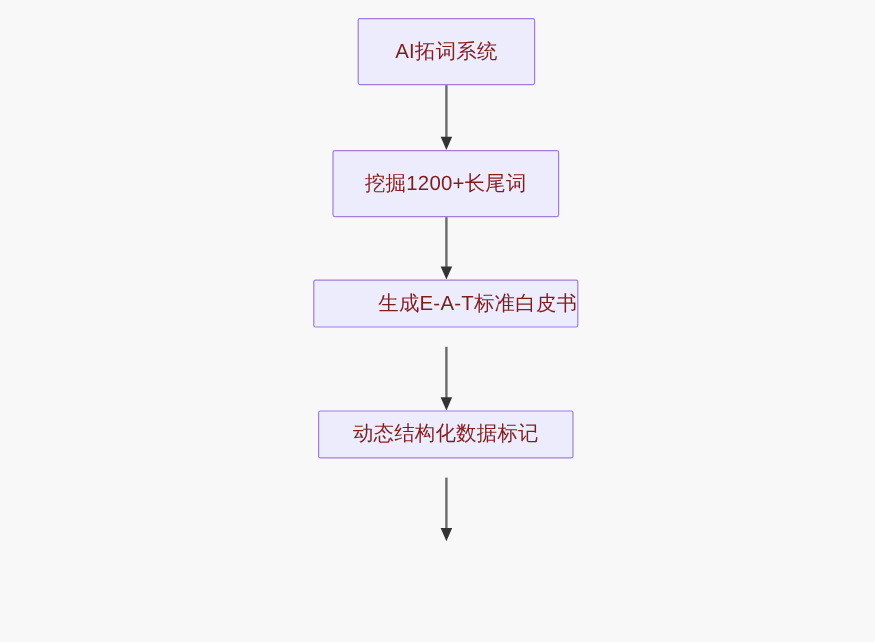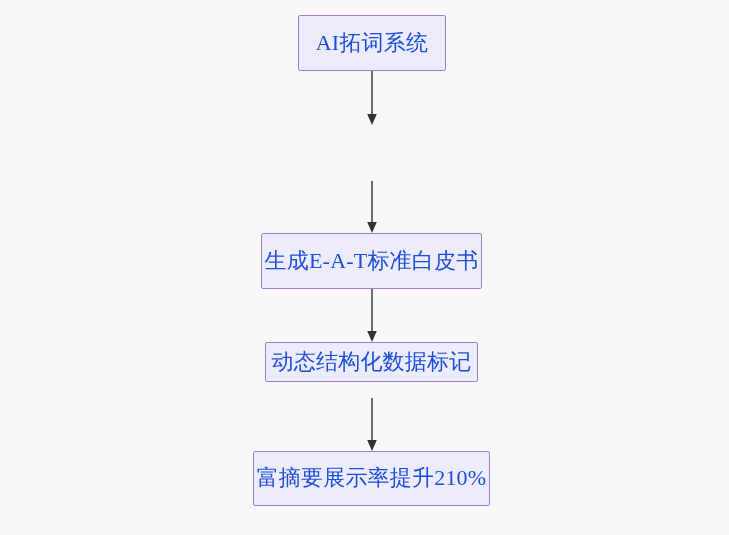--- a/index.html
+++ b/index.html
@@ -25,42 +25,41 @@
     box-sizing: border-box;
     background: #ececfd;
     border: 1.4px solid #a07ddc;
     border-radius: 2px;
     display: flex;
     align-items: center;
     justify-content: center;
   }
 
   .node-label {
-    font-size: 22px;
+    font-size: 17px;
     line-height: 1.2;
-    color: #1d4ed8;
+    color: #7f1d1d;
     white-space: nowrap;
     letter-spacing: 0.2px;
-    font-family: Liberation Serif, serif;
   }
 
   .edge {
     position: absolute;
     width: 14px;
     overflow: visible;
   }
   .edge svg {
     display: block;
     overflow: visible;
   }
 
   
   #node-0 { left: 298px; top: 15px;  width: 148px; height: 56px; }
   #node-1 { left: 277px; top: 125px; width: 189px; height: 56px; }
-  #node-2 { left: 261px; top: 233px; width: 221px; height: 56px; }
+  #node-2 { left: 261px; top: 233px; width: 221px; height: 40px; justify-content: flex-end; }
   #node-3 { left: 265px; top: 342px; width: 213px; height: 40px; }
   #node-4 { left: 253px; top: 451px; width: 237px; height: 55px; }
 
   #edge-0 { left: 365px; top: 71px;  height: 54px; }
   #edge-1 { left: 365px; top: 181px; height: 52px; }
   #edge-2 { left: 365px; top: 289px; height: 53px; }
   #edge-3 { left: 365px; top: 398px; height: 53px; }
 </style>
 </head>
 <body>
@@ -71,20 +70,23 @@
     <span class="node-label">AI拓词系统</span>
   </div>
 
   <div class="edge" id="edge-0">
     <svg width="14" height="54" viewBox="0 0 14 54" aria-hidden="true">
       <line x1="7" y1="0" x2="7" y2="45" stroke="#6b6b6b" stroke-width="2"></line>
       <polygon points="7,54 2.2,43 11.8,43" fill="#333333"></polygon>
     </svg>
   </div>
 
+  <div class="node" id="node-1">
+    <span class="node-label">挖掘1200+长尾词</span>
+  </div>
 
   <div class="edge" id="edge-1">
     <svg width="14" height="52" viewBox="0 0 14 52" aria-hidden="true">
       <line x1="7" y1="0" x2="7" y2="43" stroke="#6b6b6b" stroke-width="2"></line>
       <polygon points="7,52 2.2,41 11.8,41" fill="#333333"></polygon>
     </svg>
   </div>
 
   <div class="node" id="node-2">
     <span class="node-label">生成E-A-T标准白皮书</span>
@@ -101,17 +103,14 @@
     <span class="node-label">动态结构化数据标记</span>
   </div>
 
   <div class="edge" id="edge-3">
     <svg width="14" height="53" viewBox="0 0 14 53" aria-hidden="true">
       <line x1="7" y1="0" x2="7" y2="44" stroke="#6b6b6b" stroke-width="2"></line>
       <polygon points="7,53 2.2,42 11.8,42" fill="#333333"></polygon>
     </svg>
   </div>
 
-  <div class="node" id="node-4">
-    <span class="node-label">富摘要展示率提升210%</span>
-  </div>
 
 </div>
 
 </body></html>

